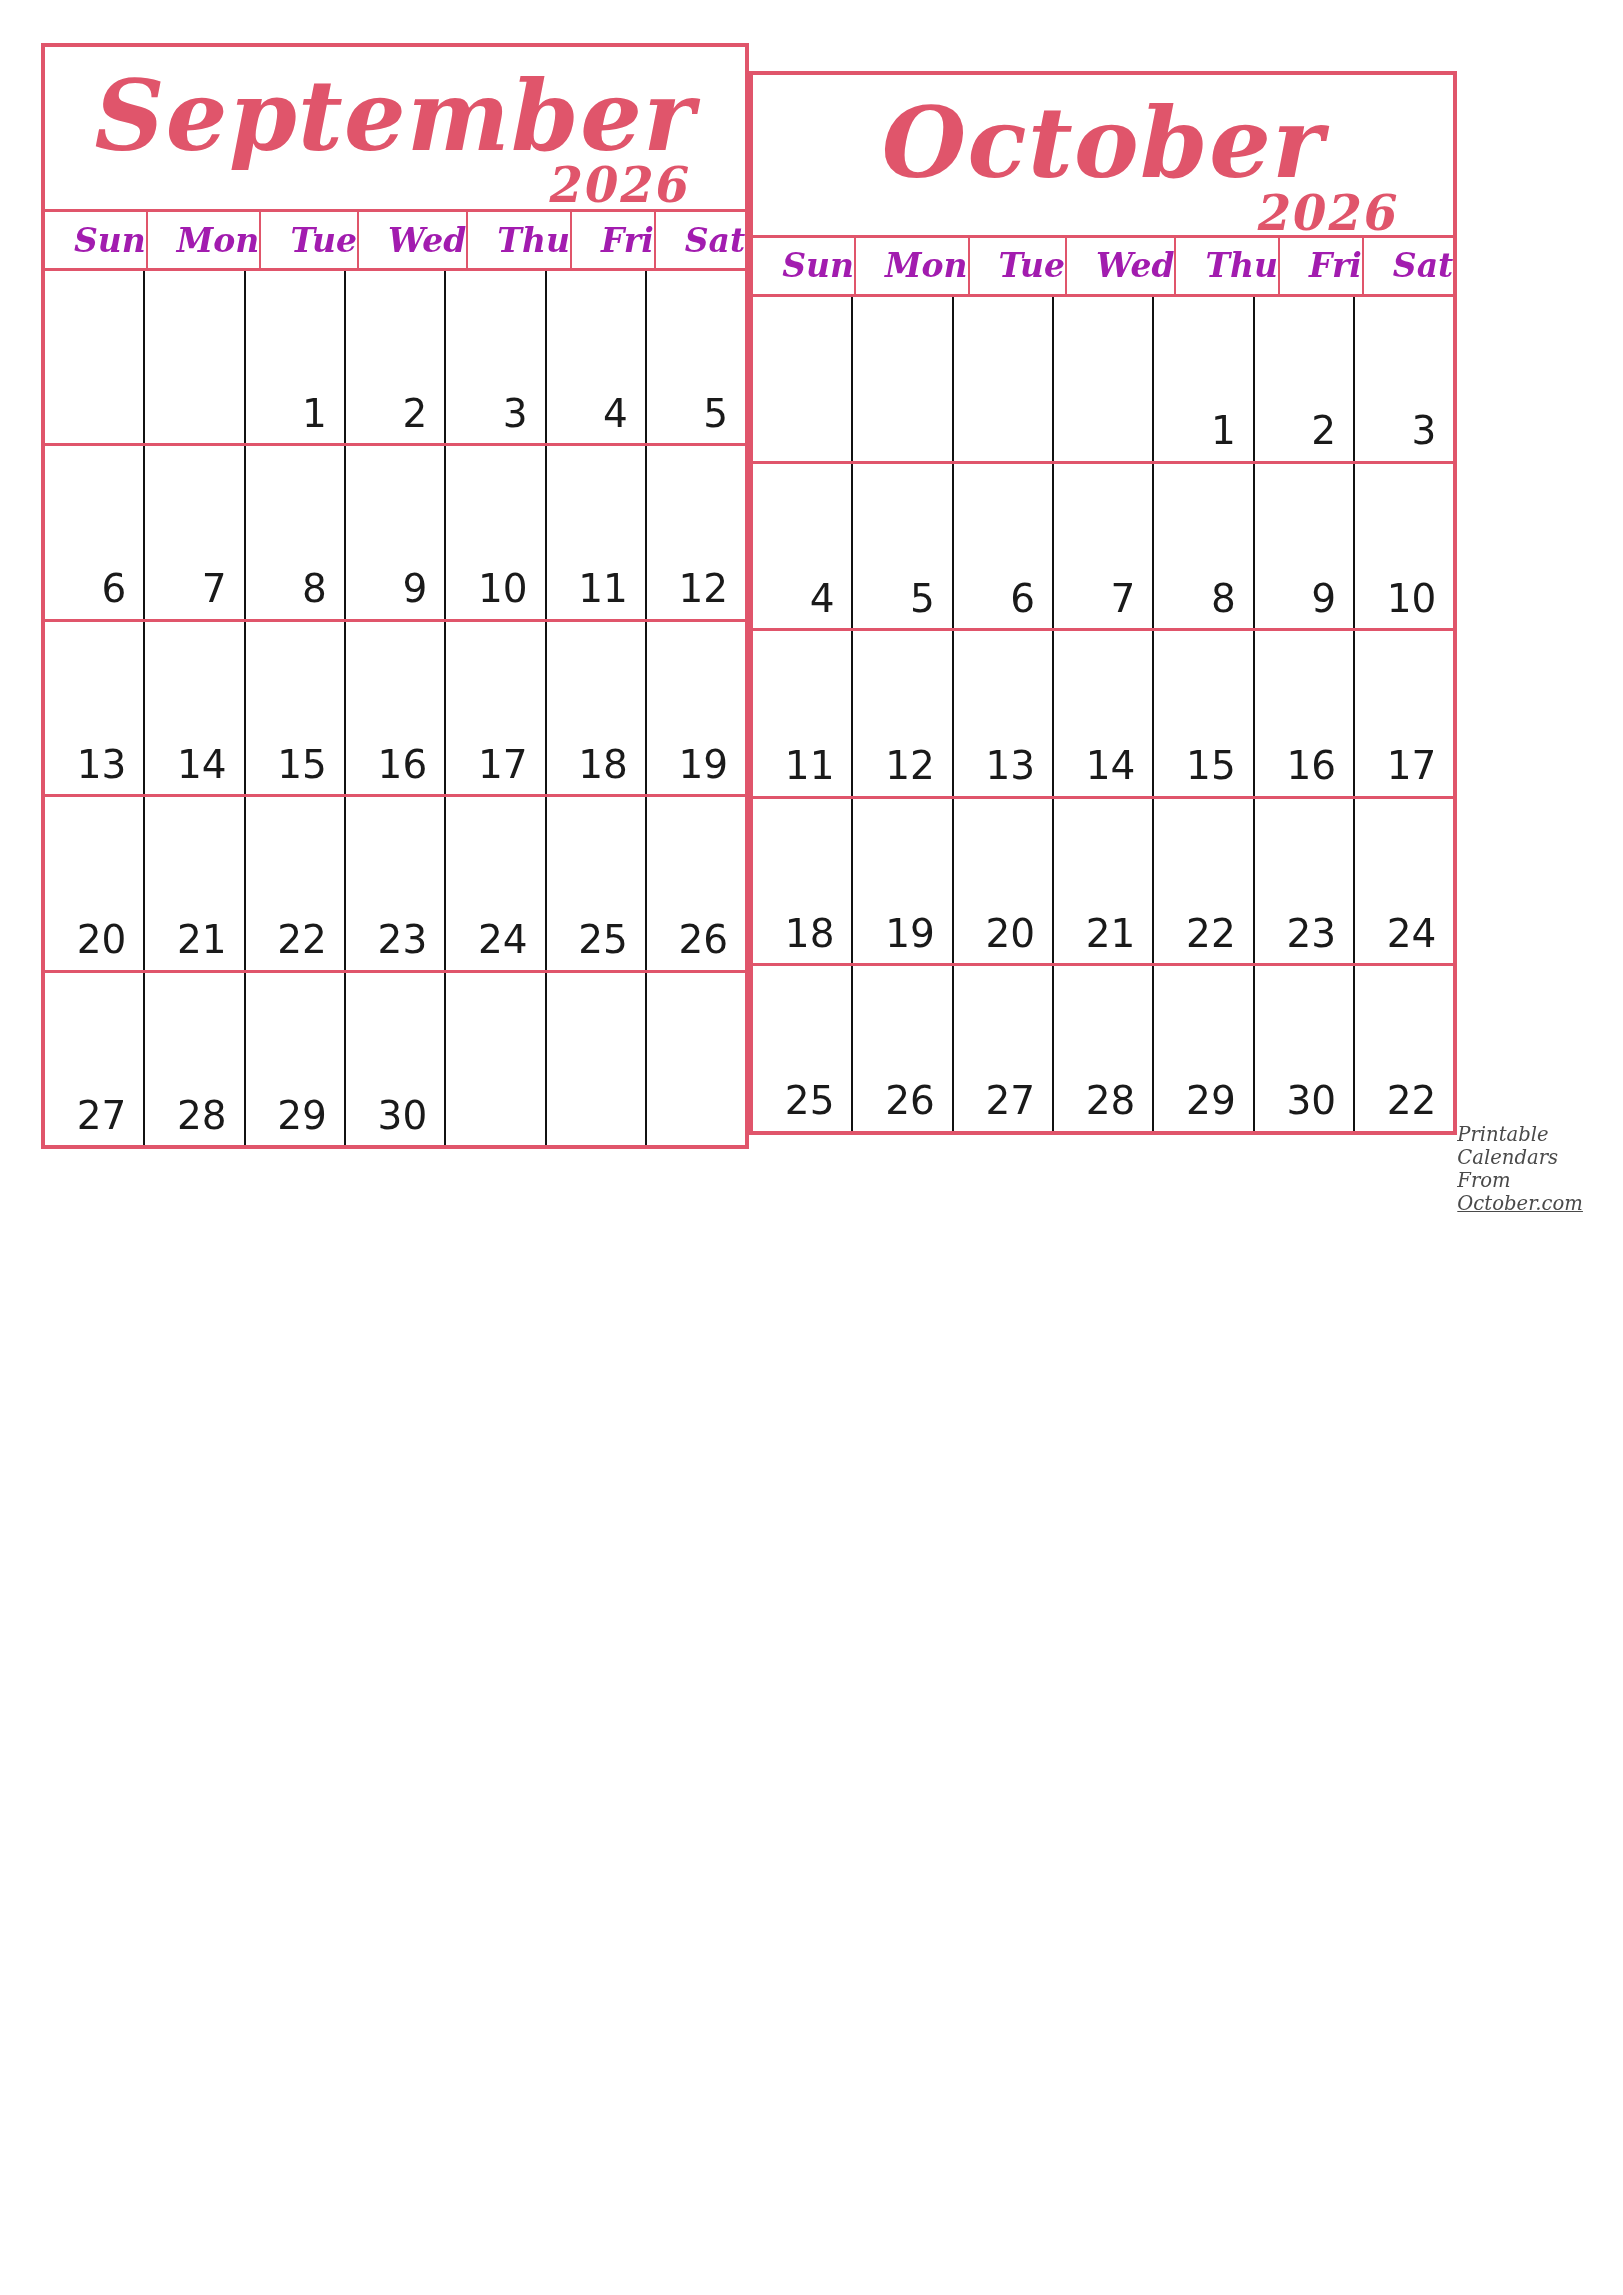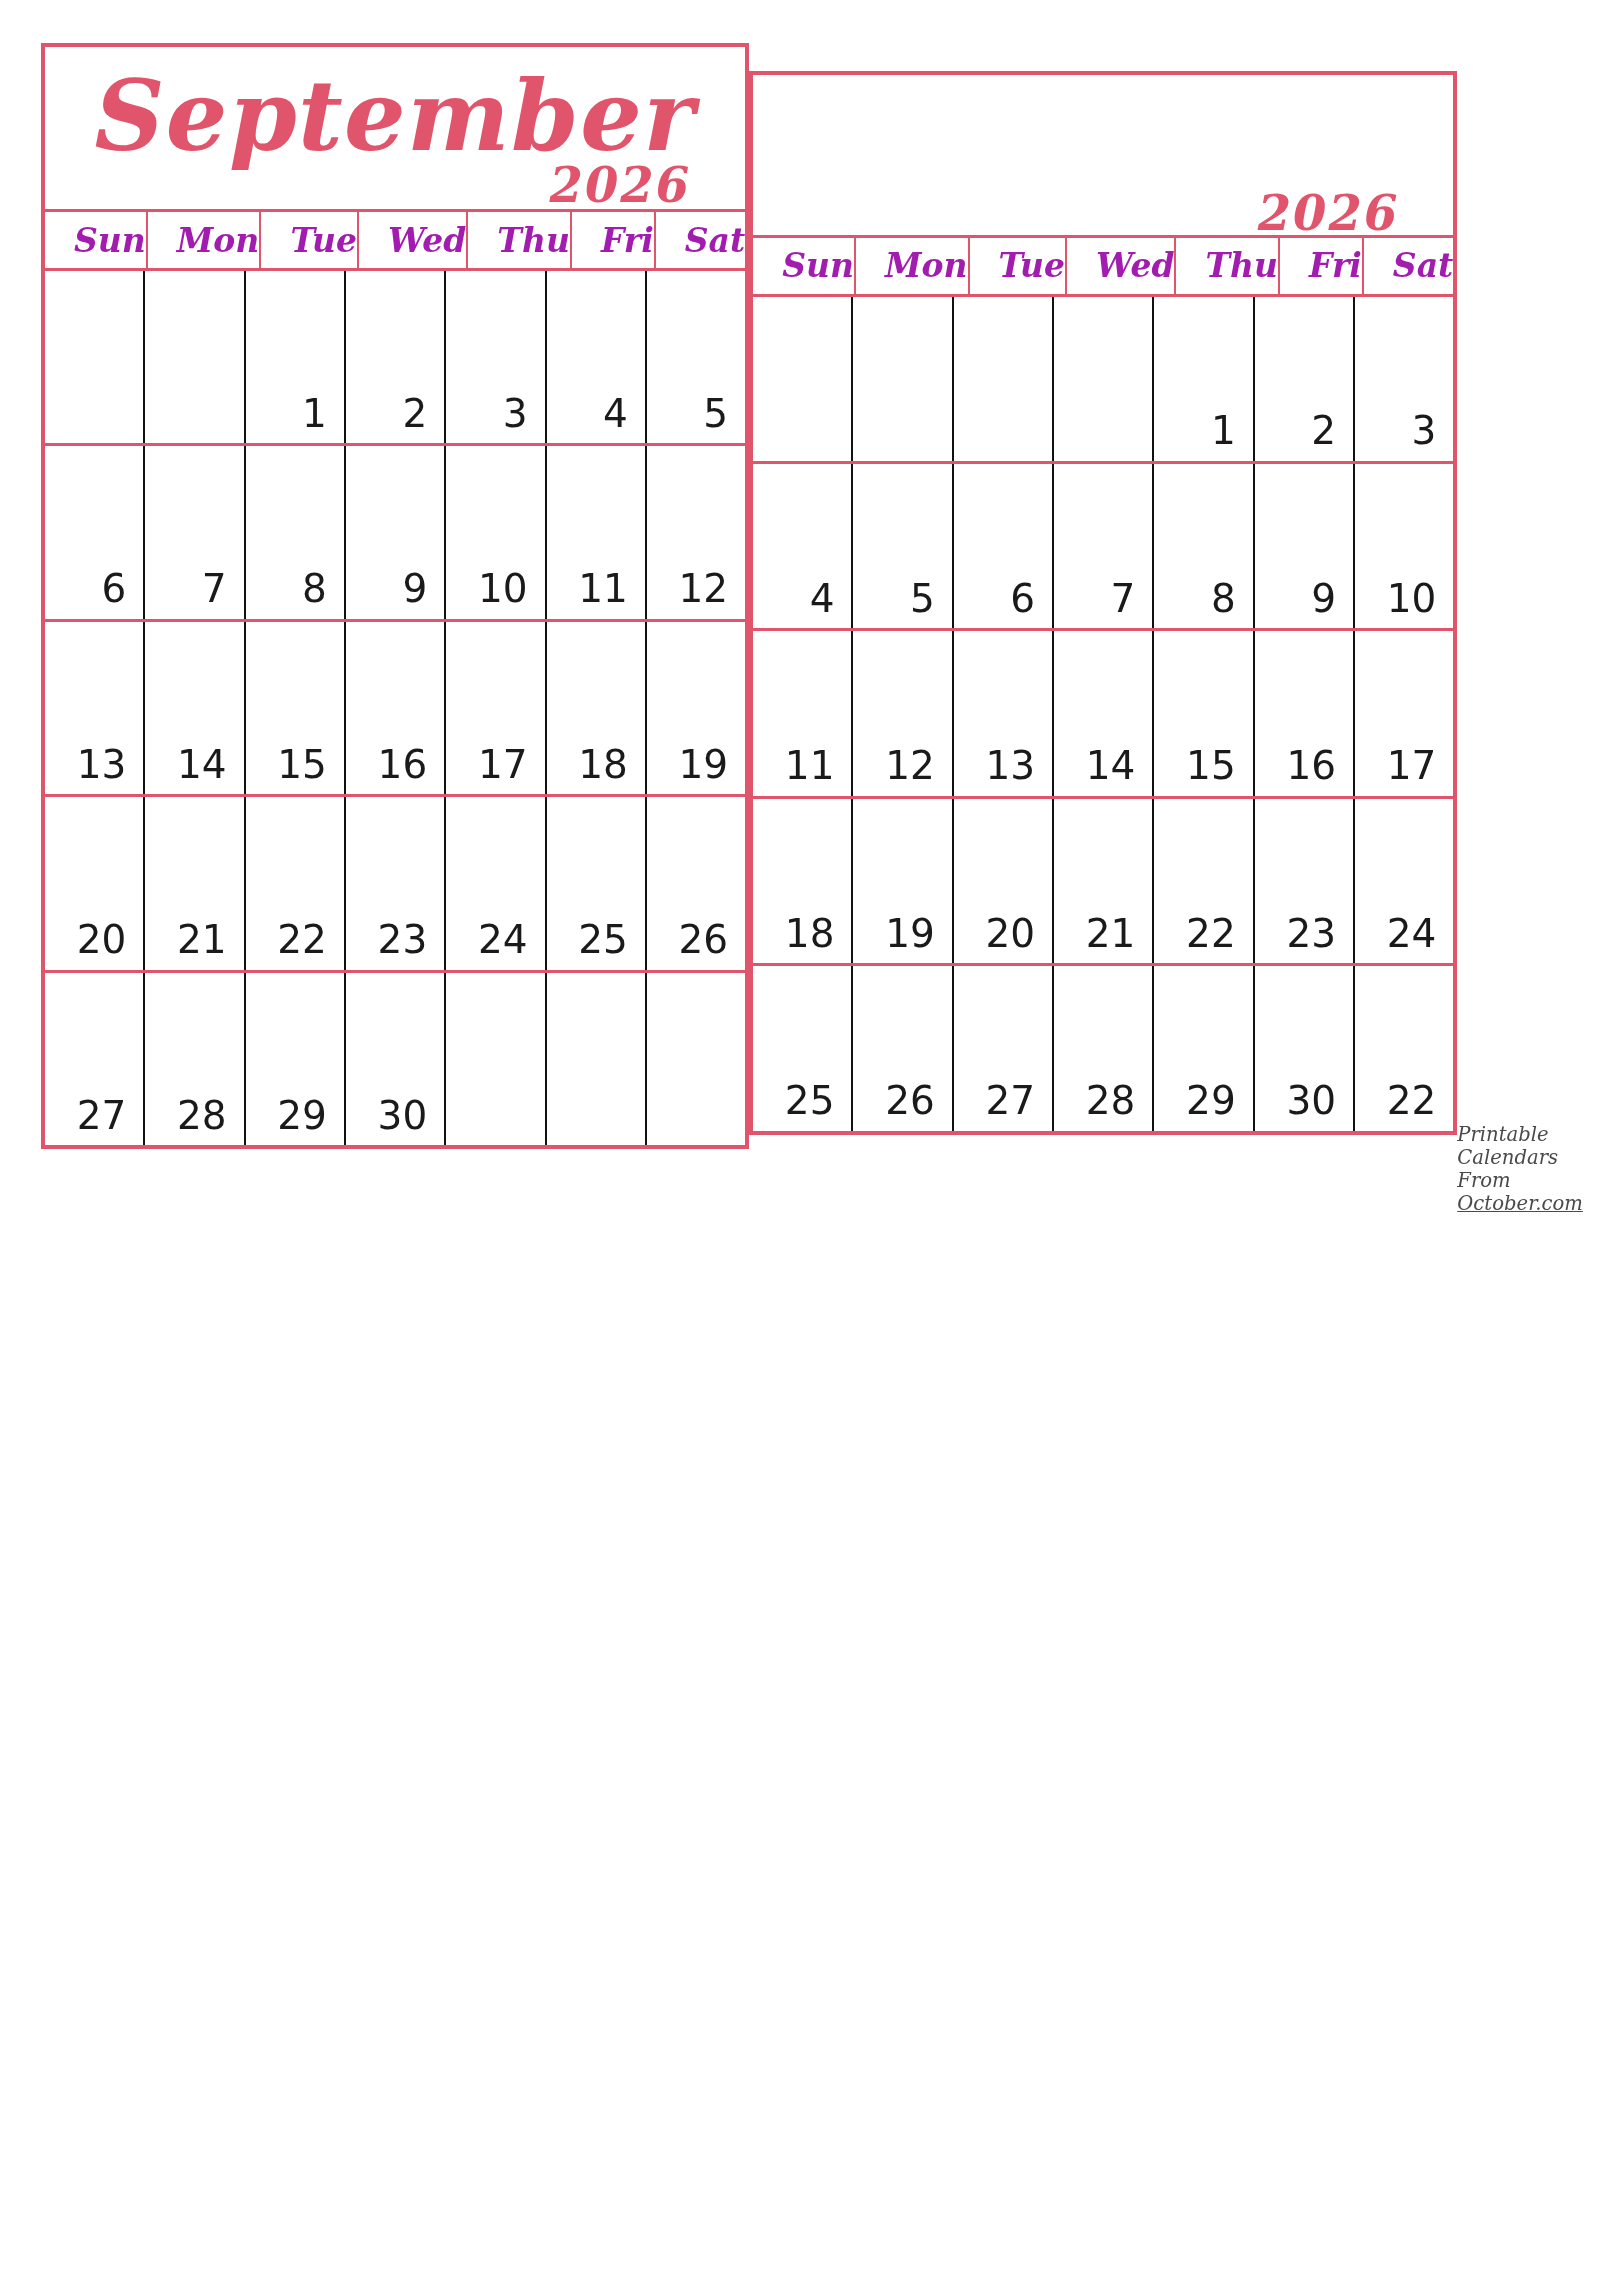--- a/index.html
+++ b/index.html
@@ -273,20 +273,21 @@
           </div>
         <div class="day-cell">
             <span class="day-num"></span>
           </div>
       </div>
     </div>
   </div>
 
   <div class="month-block second">
     <div class="title-bar">
+      <div class="month-name">October</div>
       <div class="year">2026</div>
     </div>
     <div class="dow-row">
       <div class="dow-cell">Sun</div>
       <div class="dow-cell">Mon</div>
       <div class="dow-cell">Tue</div>
       <div class="dow-cell">Wed</div>
       <div class="dow-cell">Thu</div>
       <div class="dow-cell">Fri</div>
       <div class="dow-cell">Sat</div>

